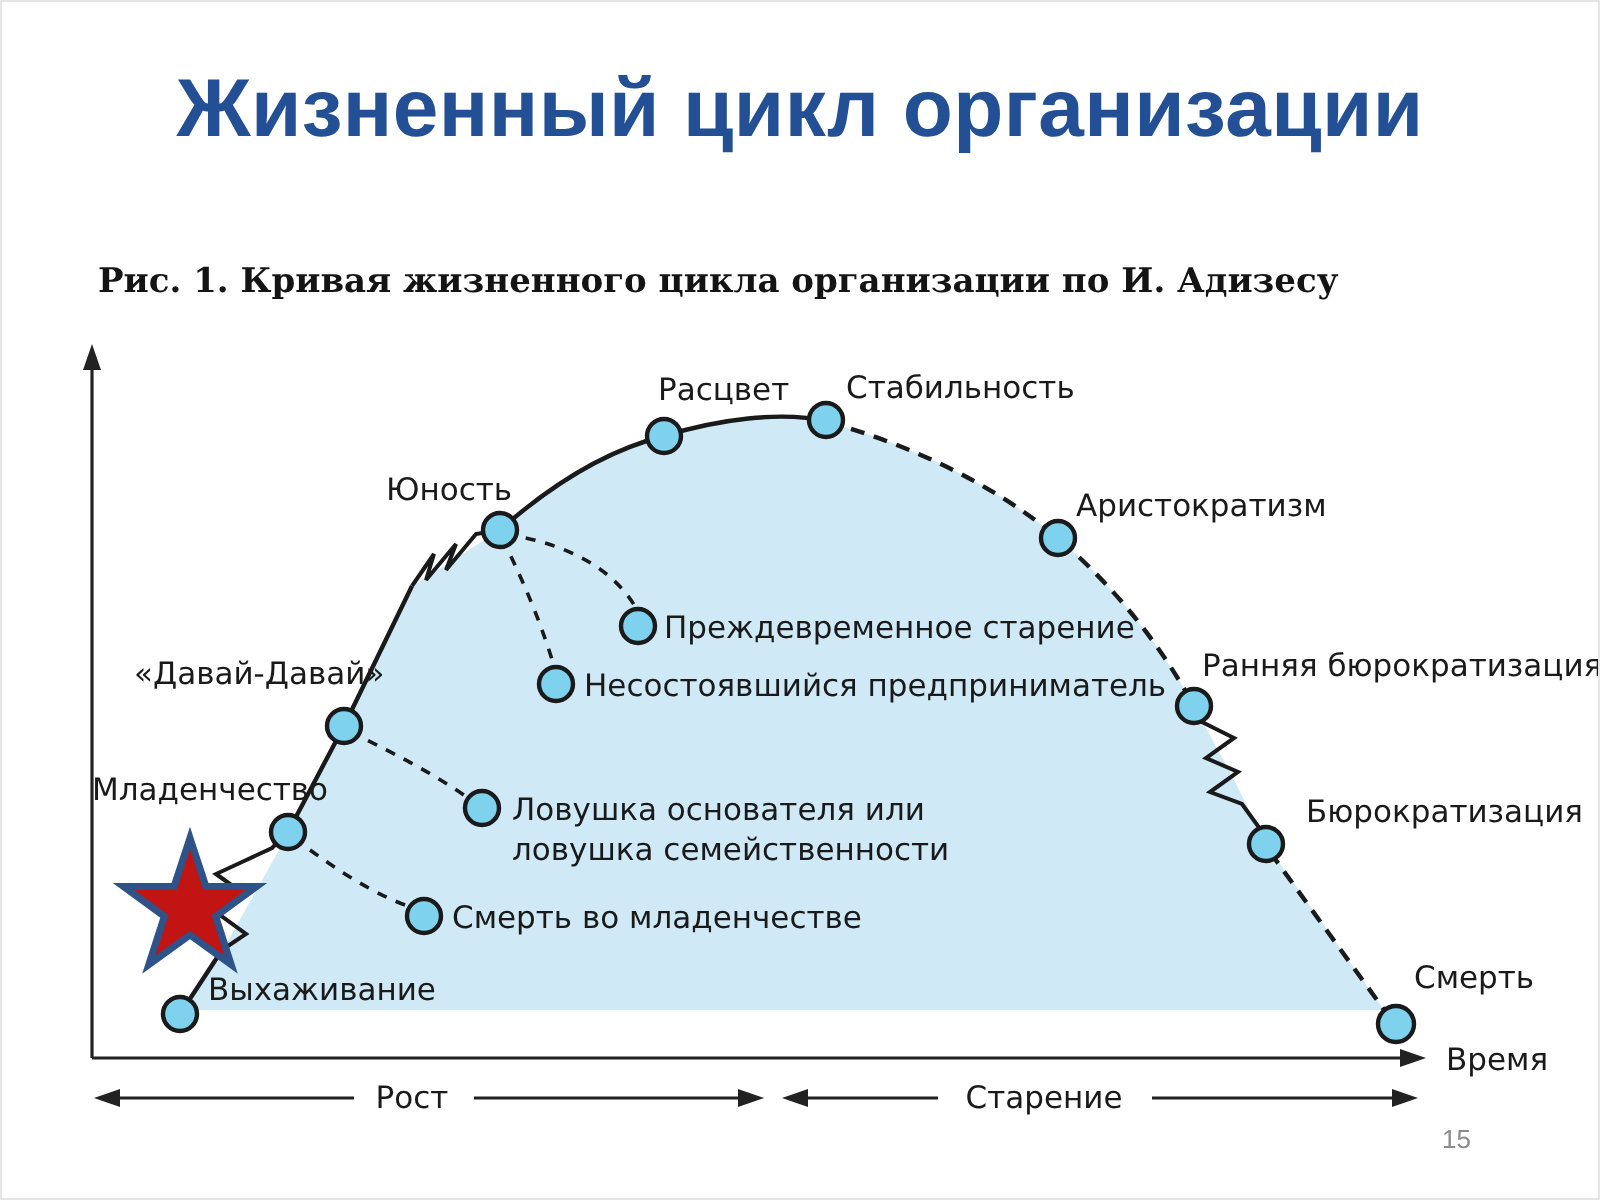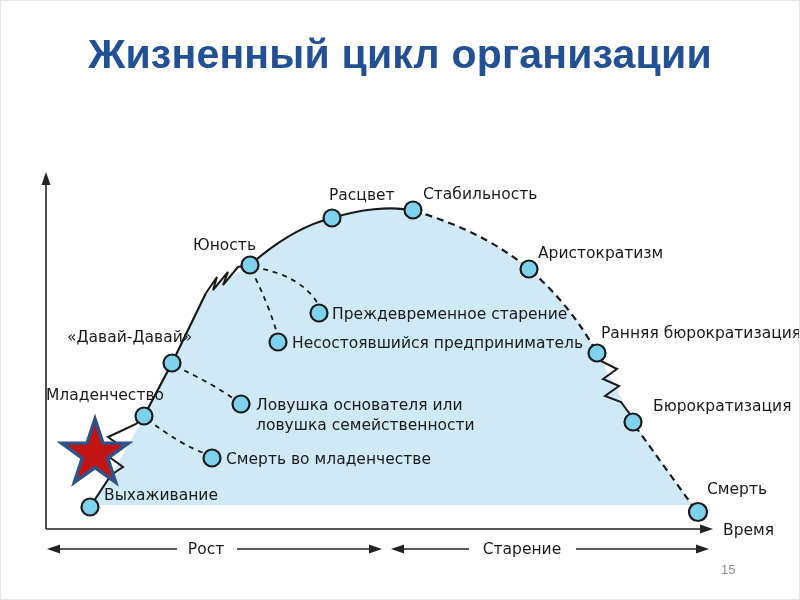--- a/index.html
+++ b/index.html
@@ -17,20 +17,21 @@
   svg.diagram{position:absolute;left:0;top:0;}
   svg text{font-family:"DejaVu Sans",sans-serif;font-size:15.5px;fill:#1a1a1a;}
   svg text.two-line{font-size:15.5px;}
 </style>
 </head>
 <body>
 
 <div class="slide">
 
   <div class="title">Жизненный цикл организации</div>
+  <div class="caption">Рис. 1. Кривая жизненного цикла организации по И. Адизесу</div>
 
   <svg class="diagram" width="800" height="600" viewBox="0 0 800 600">
 
     <path d="M 92,504 L 111,473 L 143,416 L 171,362 L 207,291 L 249,264
          C 275,241 303,224 331,217
          C 357,209 390,204 413,210
          C 456,222 497,242 528,268
          C 559,295 580,323 596,352
          L 615,387 L 632,421 L 691,504 Z" fill="#cfe9f6" stroke="none"></path>
 

